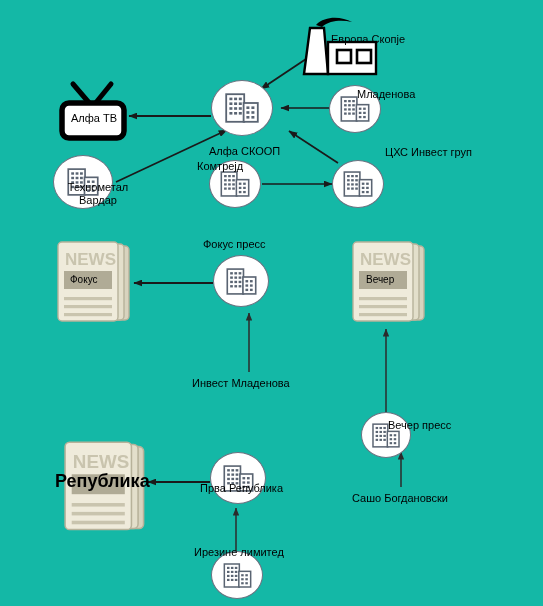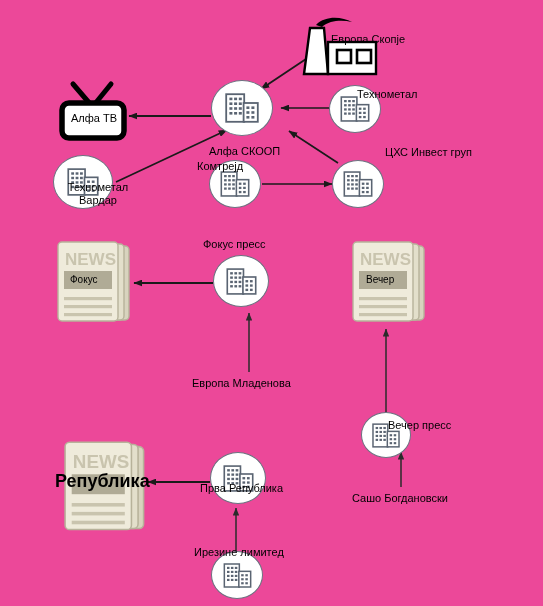--- a/index.html
+++ b/index.html
@@ -4,21 +4,21 @@
 <style>
   html,body{margin:0;padding:0;background:#ffffff;}
   body{
     font-family:"Liberation Sans","DejaVu Sans",sans-serif;
     -webkit-font-smoothing:antialiased;
   }
   #stage{
     position:relative;
     width:543px;
     height:606px;
-    background:#ec4899;
+    background:#14b8a6;
     overflow:hidden;
   }
   #edges{
     position:absolute;
     left:0; top:0;
     width:543px; height:606px;
     pointer-events:none;
   }
   .node{
     position:absolute;
@@ -174,21 +174,21 @@
           <rect x="13.8" y="19" width="3" height="2.6"></rect>
         <rect x="21.4" y="13.4" width="3" height="2.6"></rect>
           <rect x="26.4" y="13.4" width="3" height="2.6"></rect>
         <rect x="21.4" y="18.2" width="3" height="2.6"></rect>
           <rect x="26.4" y="18.2" width="3" height="2.6"></rect>
         <rect x="21.4" y="23" width="3" height="2.6"></rect>
           <rect x="26.4" y="23" width="3" height="2.6"></rect>
       </g>
     </svg>
   </div>
-  <div class="label" style="left:357px; top:88px;">Технометал</div>
+  <div class="label" style="left:357px; top:88px;">Младенова</div>
 
   <div class="node circle-node" style="left:332px; top:160px; width:52px; height:48px;">
     <svg width="30" height="26" viewBox="0 0 34 30">
       <rect x="1.2" y="1.2" width="18" height="27.6" fill="#ffffff" stroke="#5a6472" stroke-width="1.8"></rect>
       <rect x="18.6" y="10" width="14.2" height="18.8" fill="#ffffff" stroke="#5a6472" stroke-width="1.8"></rect>
       <g fill="#5a6472">
         <rect x="4.4" y="4.6" width="3" height="2.6"></rect>
           <rect x="9.1" y="4.6" width="3" height="2.6"></rect>
           <rect x="13.8" y="4.6" width="3" height="2.6"></rect>
         <rect x="4.4" y="9.4" width="3" height="2.6"></rect>
@@ -302,21 +302,21 @@
           <rect x="26.4" y="13.4" width="3" height="2.6"></rect>
         <rect x="21.4" y="18.2" width="3" height="2.6"></rect>
           <rect x="26.4" y="18.2" width="3" height="2.6"></rect>
         <rect x="21.4" y="23" width="3" height="2.6"></rect>
           <rect x="26.4" y="23" width="3" height="2.6"></rect>
       </g>
     </svg>
   </div>
   <div class="label" style="left:203px; top:238px;">Фокус пресс</div>
 
-  <div class="label" style="left:192px; top:377px;">Европа Младенова</div>
+  <div class="label" style="left:192px; top:377px;">Инвест Младенова</div>
 
   <div class="paper" style="left:350px; top:240px;">
     <svg width="80" height="85" viewBox="0 0 80 85">
       <rect x="14" y="6" width="60" height="74" rx="4" ry="4" fill="#d8d3be" stroke="#b7b29a" stroke-width="1.4"></rect>
       <rect x="9" y="4" width="60" height="76" rx="4" ry="4" fill="#e3dfcb" stroke="#b7b29a" stroke-width="1.4"></rect>
       <rect x="3" y="2" width="60" height="79" rx="4" ry="4" fill="#efebdb" stroke="#b7b29a" stroke-width="1.4"></rect>
       <text x="10" y="25" font-family="Liberation Sans, sans-serif" font-size="17" font-weight="bold" fill="#c9c4ae">NEWS</text>
       <rect x="9" y="31" width="48" height="18" fill="#b0ab96"></rect>
       <rect x="9" y="57" width="48" height="3.2" fill="#c9c4ae"></rect>
       <rect x="9" y="65" width="48" height="3.2" fill="#c9c4ae"></rect>

